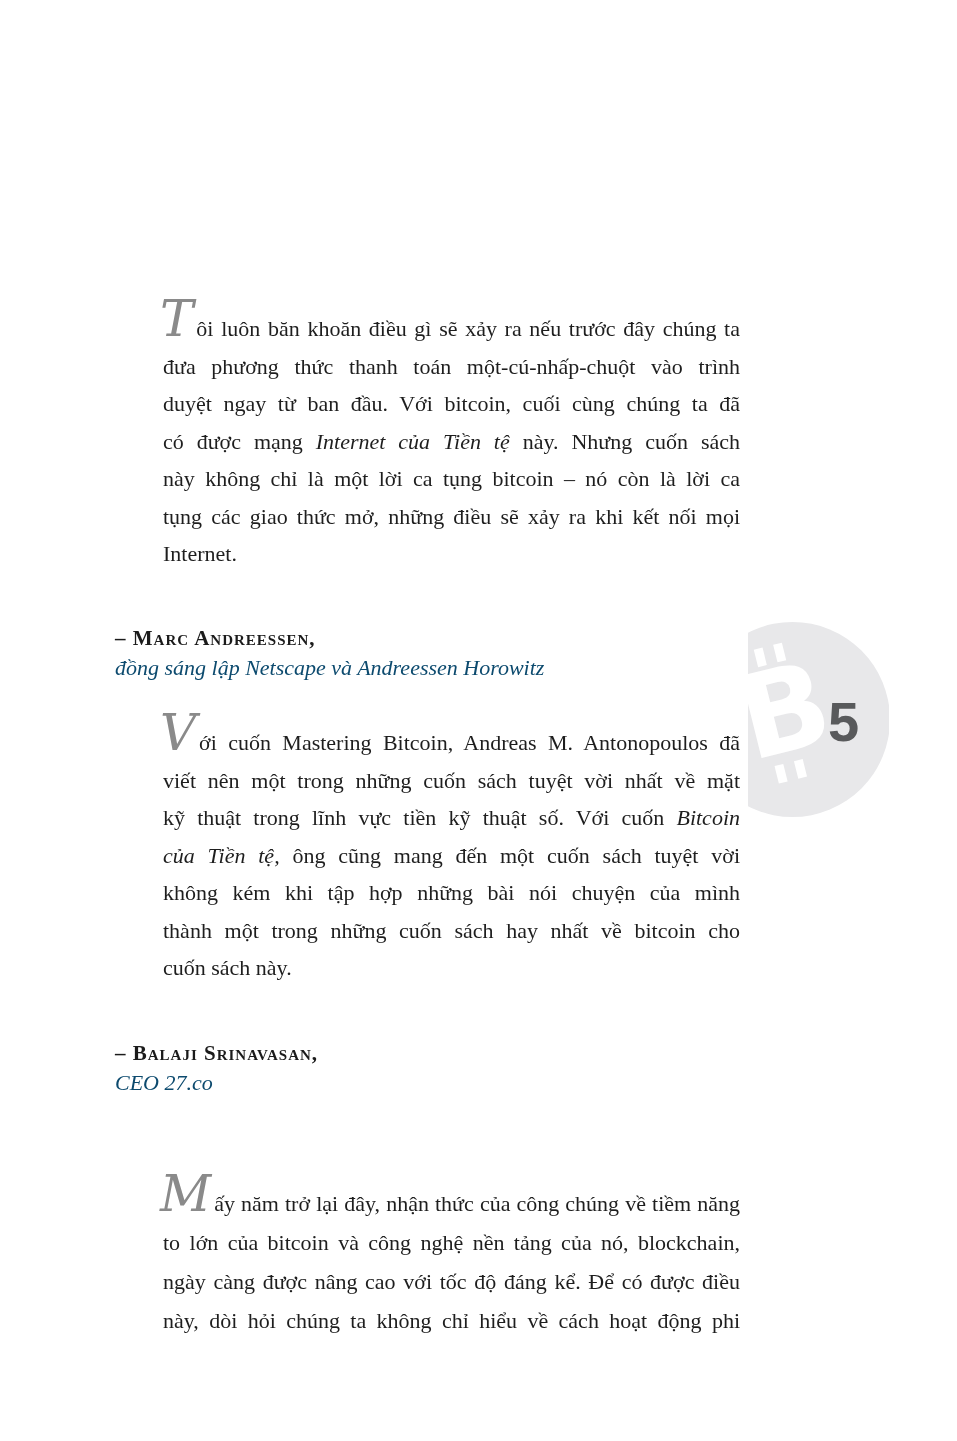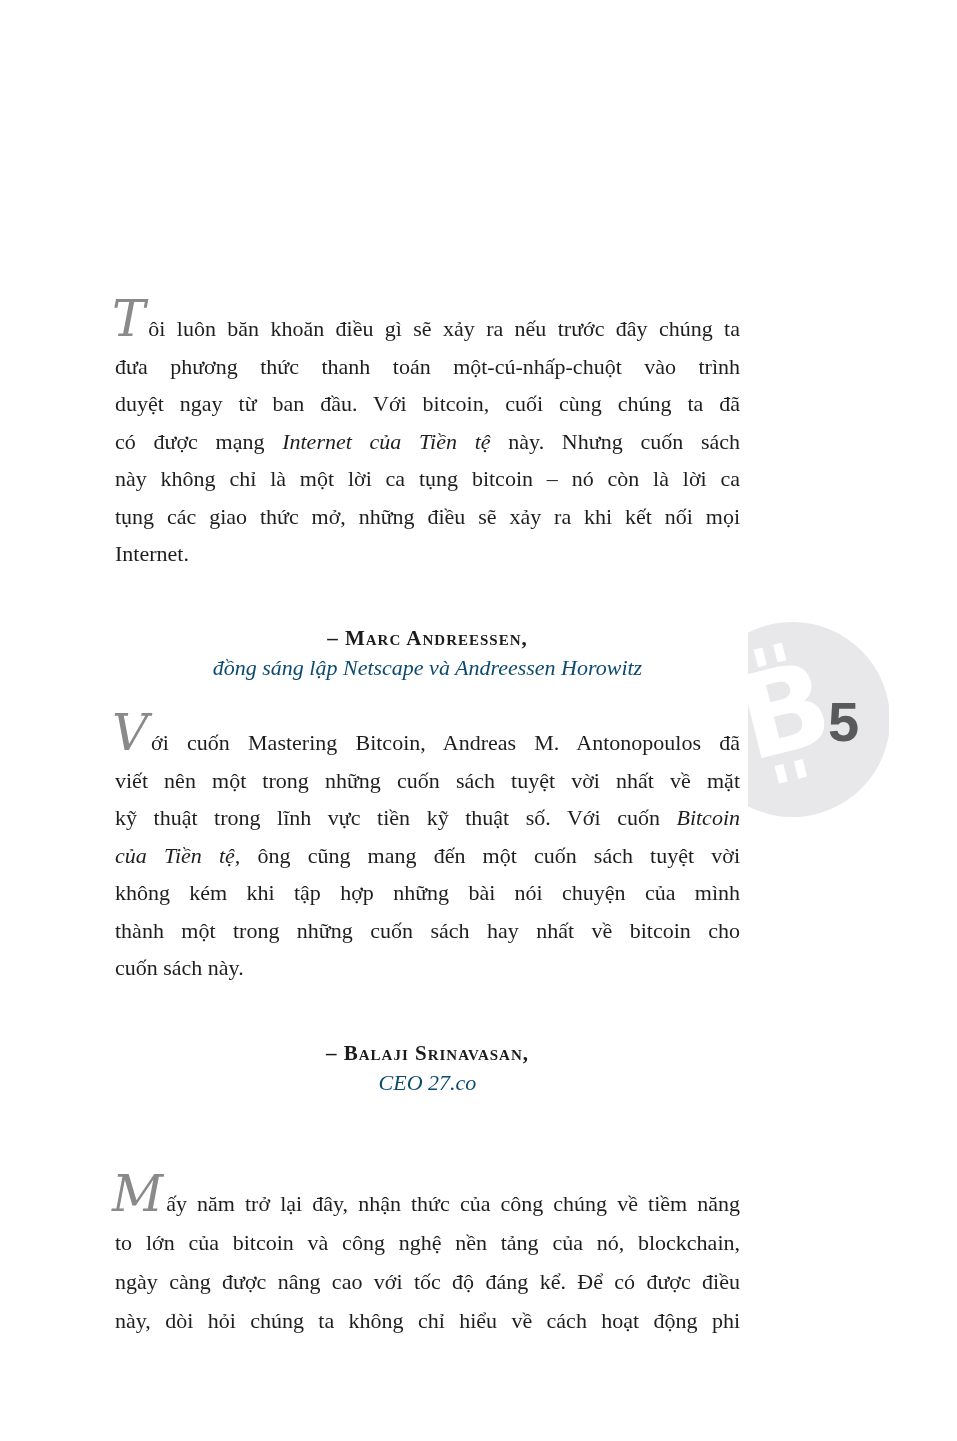--- a/index.html
+++ b/index.html
@@ -50,36 +50,37 @@
   }
   .p1{top:310px;}
   .p2{top:724px;}
   .p3{top:1184px;}
   .p1 .line,.p2 .line{height:37.5px;line-height:37.5px;}
   .p3 .line{height:39px;line-height:39px;}
   .line{
     text-align:justify;
     text-align-last:justify;
     white-space:nowrap;
+    margin-left:48px;
   }
   .line.end{text-align-last:left;}
   .it{font-style:italic;}
   .dropcap{
     font-family:"DejaVu Serif", serif;
     font-style:italic;
     font-size:50px;
     line-height:1px;
     color:#8a8a8a;
     margin-right:3px;
     margin-left:-3px;
   }
 
   
   .attr{
-    position:absolute;left:115px;width:625px;text-align:center;z-index:1;
+    position:absolute;left:115px;width:625px;text-align:left;z-index:1;
   }
   .attr1{top:623px;}
   .attr2{top:1038px;}
   .attr-name{
     font-size:21px;font-weight:bold;font-variant:small-caps;
     letter-spacing:1px;line-height:30px;color:#1b1b1b;
   }
   .attr-role{
     font-size:22px;font-style:italic;line-height:30px;color:#0c4a6e;
   }

